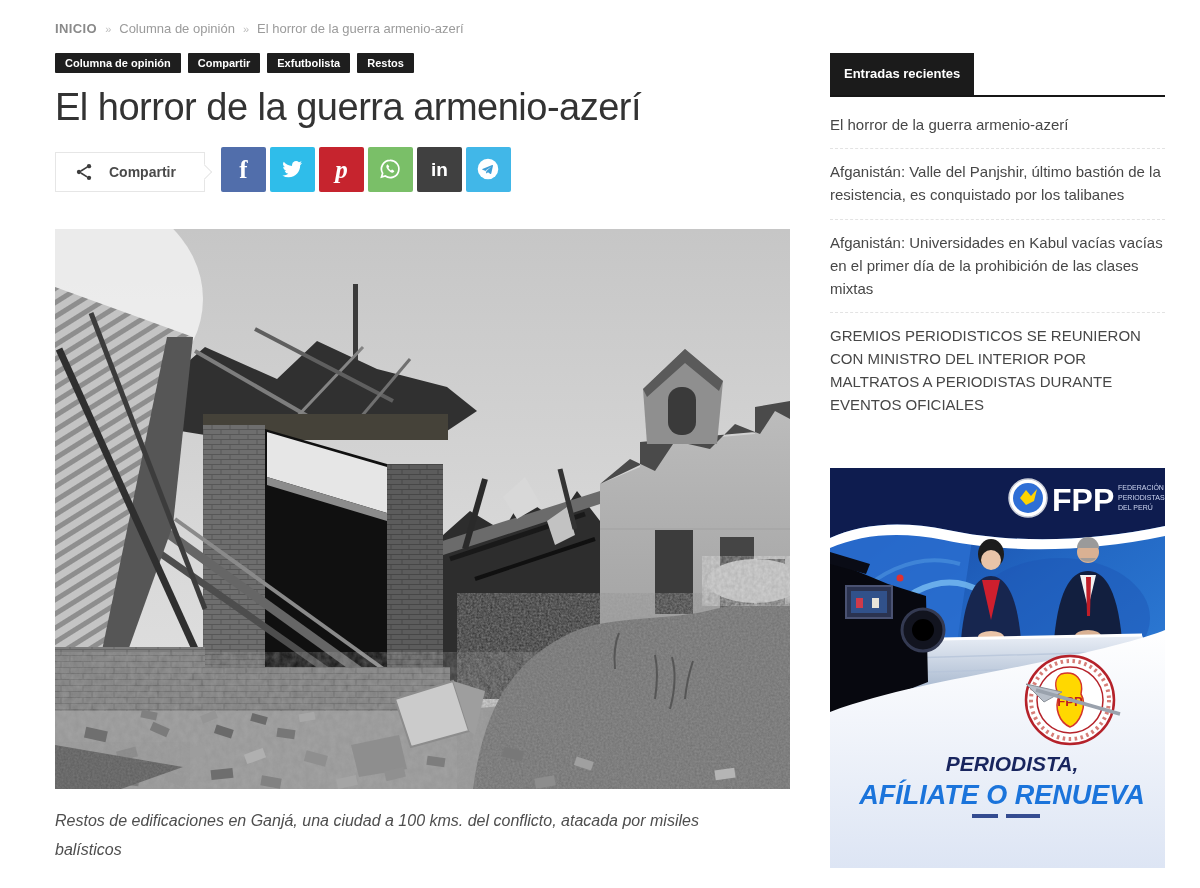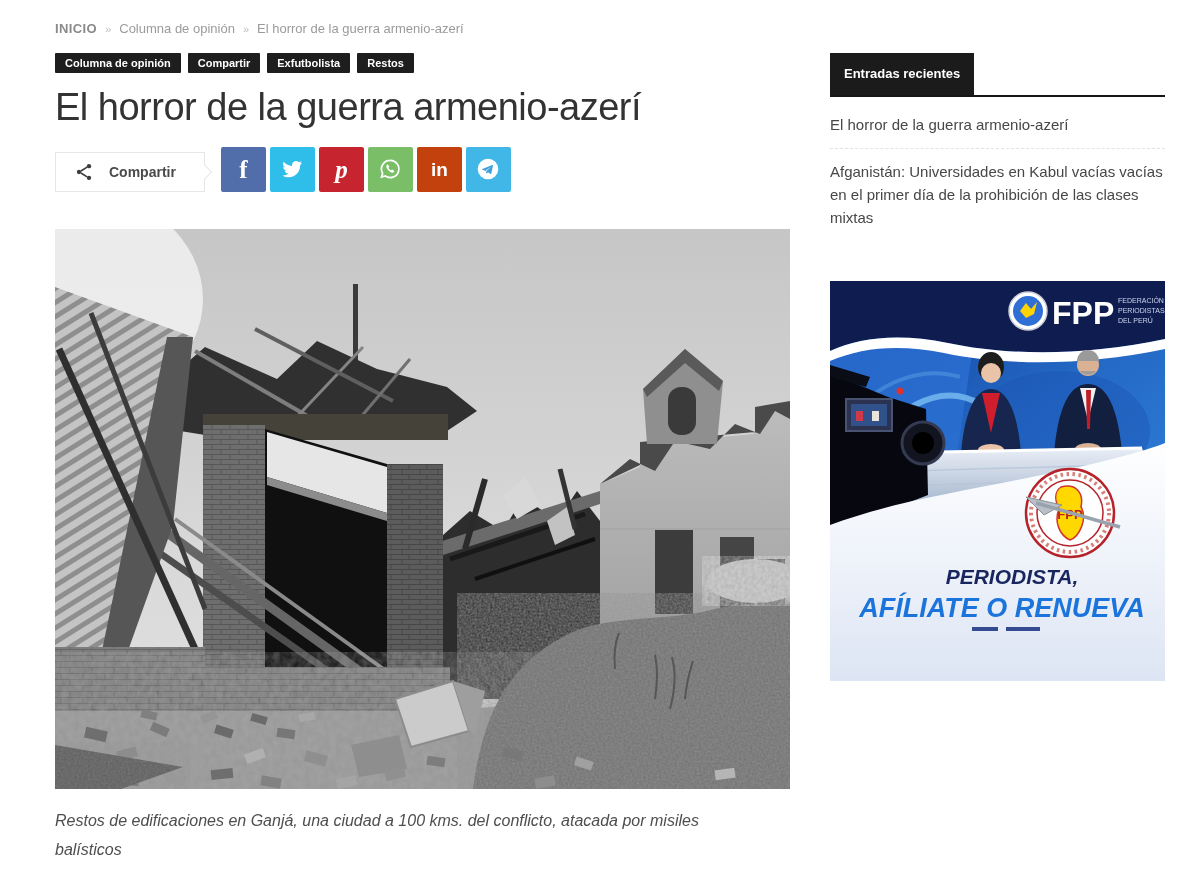--- a/index.html
+++ b/index.html
@@ -78,21 +78,21 @@
       </a>
       <a class="share-icon" style="background: rgb(198, 36, 46);">
         <span class="glyph-serif" style="font-style:italic">p</span>
       </a>
       <a class="share-icon" style="background: rgb(122, 191, 104);">
         <svg width="24" height="24" viewBox="0 0 24 24">
           <path fill="none" stroke="#fff" stroke-width="1.7" d="M12 3.4a8.6 8.6 0 0 0-7.4 12.9L3.5 20l3.8-1A8.6 8.6 0 1 0 12 3.4z"></path>
           <path fill="#fff" d="M9.3 7.6c.3-.1.6 0 .8.3l1 1.4c.2.3.1.6-.1.9l-.6.6c.3.9 1.6 2.2 2.6 2.6l.7-.6c.2-.2.6-.3.8-.1l1.5 1c.3.2.4.6.2.9-.4.7-1.2 1.3-2 1.1-2.3-.4-5.3-3.3-5.8-5.7-.2-.8.3-1.9.9-2.4z"></path>
         </svg>
       </a>
-      <a class="share-icon" style="background: #c2410c;">
+      <a class="share-icon" style="background: #404040;">
         <span class="glyph-sans">in</span>
       </a>
       <a class="share-icon" style="background: rgb(65, 183, 232);">
         <svg width="26" height="26" viewBox="0 0 24 24">
           <circle cx="12" cy="12" r="9.5" fill="#fff"></circle>
           <path fill="#3f9fd6" d="M6.8 11.9l9.1-3.6c.4-.2.8.1.7.6l-1.6 7.3c-.1.4-.5.6-.8.3l-2.2-1.6-1.1 1.1c-.2.2-.5.1-.6-.2l-.3-1.9-3.1-1.2c-.4-.2-.4-.6-.1-.8z"></path>
           <path fill="#cfe7f5" d="M9.9 13.1l5.4-3.4-4.6 4.1-.2 1.5z"></path>
         </svg>
       </a>
     </div>
@@ -233,21 +233,23 @@
   <div class="caption">Restos de edificaciones en Ganjá, una ciudad a 100 kms. del conflicto, atacada por misiles balísticos</div>
 </div>
 
 <div class="sidebar">
 
   <div class="widget-head">
     <span class="widget-title">Entradas recientes</span>
   </div>
   <ul class="recent-list">
     <li>El horror de la guerra armenio-azerí</li>
+    <li>Afganistán: Valle del Panjshir, último bastión de la resistencia, es conquistado por los talibanes</li>
     <li>Afganistán: Universidades en Kabul vacías vacías en el primer día de la prohibición de las clases mixtas</li>
+    <li>GREMIOS PERIODISTICOS SE REUNIERON CON MINISTRO DEL INTERIOR POR MALTRATOS A PERIODISTAS DURANTE EVENTOS OFICIALES</li>
   </ul>
 
   <div class="membership">
 
     <svg class="banner" viewBox="0 0 335 400" preserveAspectRatio="none">
       <defs>
         <linearGradient id="bbg" x1="0" y1="0" x2="1" y2="1">
           <stop offset="0" stop-color="#123a97"></stop>
             <stop offset="0.55" stop-color="#2368c4"></stop>
             <stop offset="1" stop-color="#2f7fd9"></stop>

